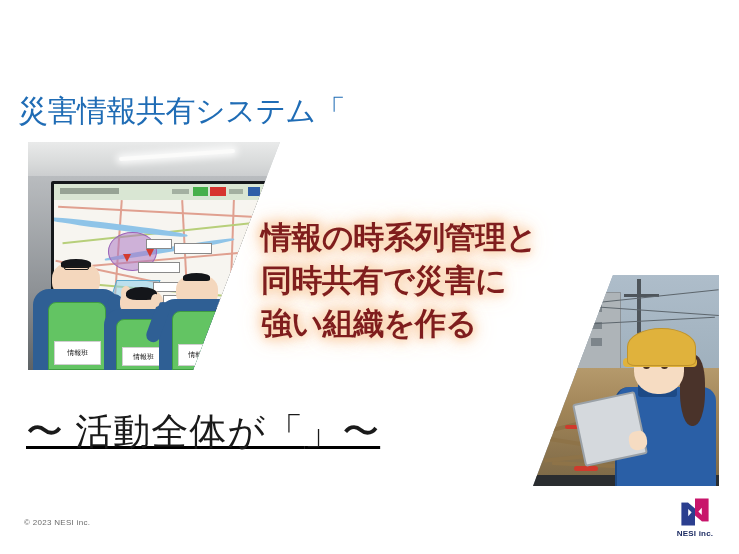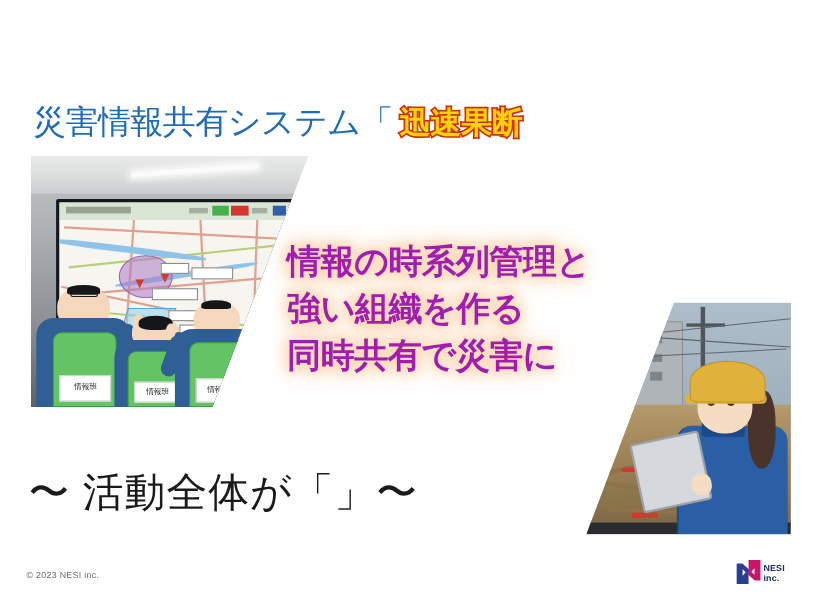--- a/index.html
+++ b/index.html
@@ -44,21 +44,20 @@
   
   #subtitle {
     position: absolute;
     left: 18px;
     top: 89px;
     width: 700px;
     height: 44px;
     display: flex;
     align-items: center;
     white-space: nowrap;
-    margin-left: 12px;
   }
   .sub-blue {
     color: #1f6cb5;
     font-size: 30px;
     font-weight: 400;
     letter-spacing: -0.5px;
   }
   #sub-highlight {
     font-size: 28px;
     font-weight: 700;
@@ -363,41 +362,42 @@
   }
 
   
   #center-message {
     position: absolute;
     left: 261px;
     top: 216px;
     width: 360px;
   }
   #center-message .line {
-    color: #a21caf;
+    color: #7f1d1d;
     font-size: 31px;
     font-weight: 700;
     line-height: 43px;
     letter-spacing: -0.5px;
     white-space: nowrap;
     text-shadow:
       0 0 6px #ffe3c4,
       0 0 10px #fbd0a8,
       0 0 16px #f7c79b,
       0 0 22px rgba(247,199,155,0.8);
   }
 
   
   #tagline {
     position: absolute;
     left: 26px;
-    top: 423px;
+    top: 407px;
     display: flex;
     align-items: baseline;
     white-space: nowrap;
+    text-decoration: underline;
   }
   #tagline .tg-dark {
     color: #1a1a1a;
     font-size: 37px;
     font-weight: 400;
     letter-spacing: 1px;
   }
   #tagline .tg-red {
     color: #ff0000;
     font-size: 37px;
@@ -416,40 +416,40 @@
     font-size: 8px;
     letter-spacing: 0.3px;
   }
   #logo {
     position: absolute;
     right: 16px;
     top: 497px;
     width: 56px;
     height: 46px;
     display: flex;
+    flex-direction: column;
     align-items: center;
   }
   #logo-mark { width: 34px; height: 30px; }
   #logo-text {
     margin-top: 2px;
     font-size: 8px;
     font-weight: 700;
     color: #1d2c63;
     letter-spacing: 0.2px;
   }
 </style>
 </head>
 <body>
 
 <div id="slide">
 
 
   <div id="subtitle">
     <span class="sub-blue">災害情報共有システム「</span>
-    <span id="sub-highlight">迅速果断</span>
   </div>
 
   <div id="photo-left">
     <div class="ceiling"></div>
     <div class="ceiling-light"></div>
     <div class="room-wall"></div>
 
     <div class="screen-frame">
       <div class="screen">
         <div class="screen-header">
@@ -556,22 +556,22 @@
       <div class="w-eye e2"></div>
       <div class="w-brim"></div>
       <div class="w-helmet"></div>
       <div class="tablet"></div>
       <div class="w-hand"></div>
     </div>
   </div>
 
   <div id="center-message">
     <div class="line">情報の時系列管理と</div>
+    <div class="line">同時共有で災害に</div>
     <div class="line">強い組織を作る</div>
-    <div class="line">同時共有で災害に</div>
   </div>
 
   <div id="tagline">
     <span class="tg-dark">〜 活動全体が「</span>
     <span class="tg-dark">」〜</span>
   </div>
 
   <div id="copyright">© 2023 NESI inc.</div>
 
   <div id="logo">

